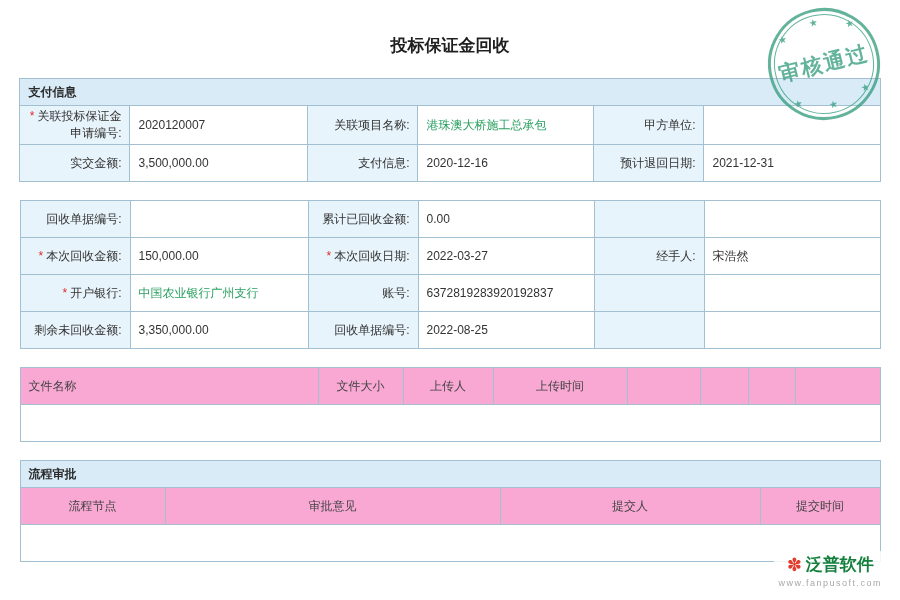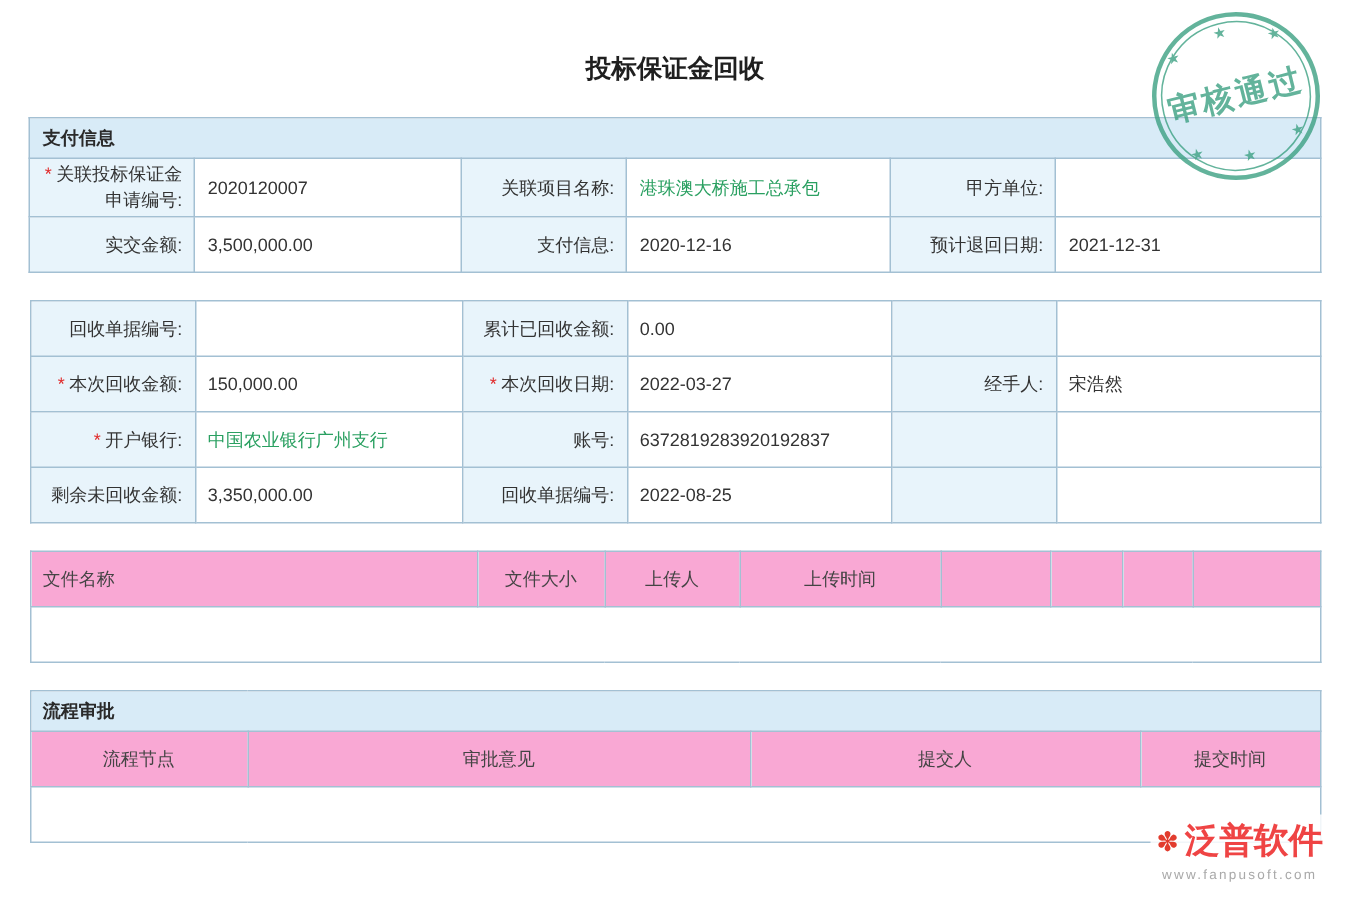--- a/index.html
+++ b/index.html
@@ -85,21 +85,21 @@
     position: absolute;
     right: 14px;
     bottom: 10px;
     z-index: 7;
     text-align: center;
     background: rgba(255,255,255,0.85);
     padding: 2px 4px;
   }
   .brand-line { display: flex; align-items: center; justify-content: center; gap: 4px; }
   .brand-icon { color: #e23c2e; font-size: 18px; line-height: 18px; }
-  .brand-name { font-size: 23px; font-weight: bold; color: #ef4444; }
+  .brand-name { font-size: 17px; font-weight: bold; color: #15803d; }
   .website { font-size: 9px; color: #a9a9a9; letter-spacing: 1.5px; margin-top: 2px; }
 </style>
 </head>
 <body>
 
 <h1 class="page-title">投标保证金回收</h1>
 
 <div class="stamp">
   <div class="stamp-ring"></div>
   <div class="stamp-ring-inner"></div>

